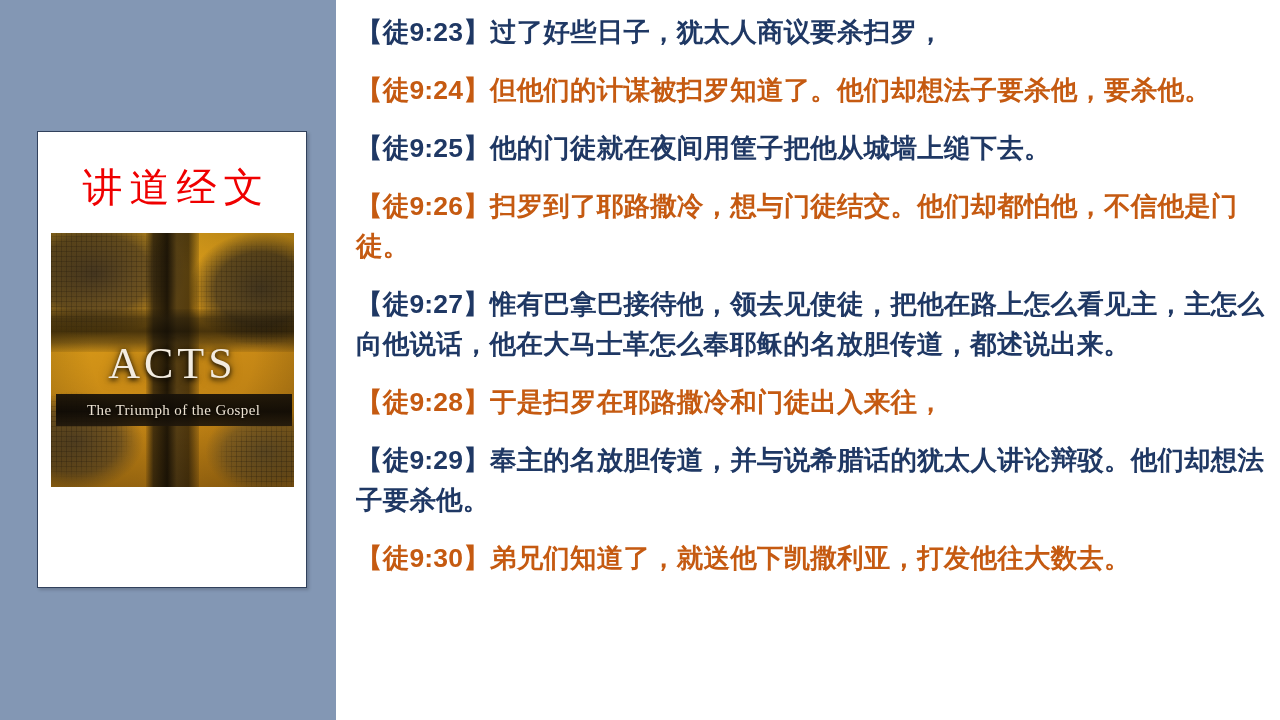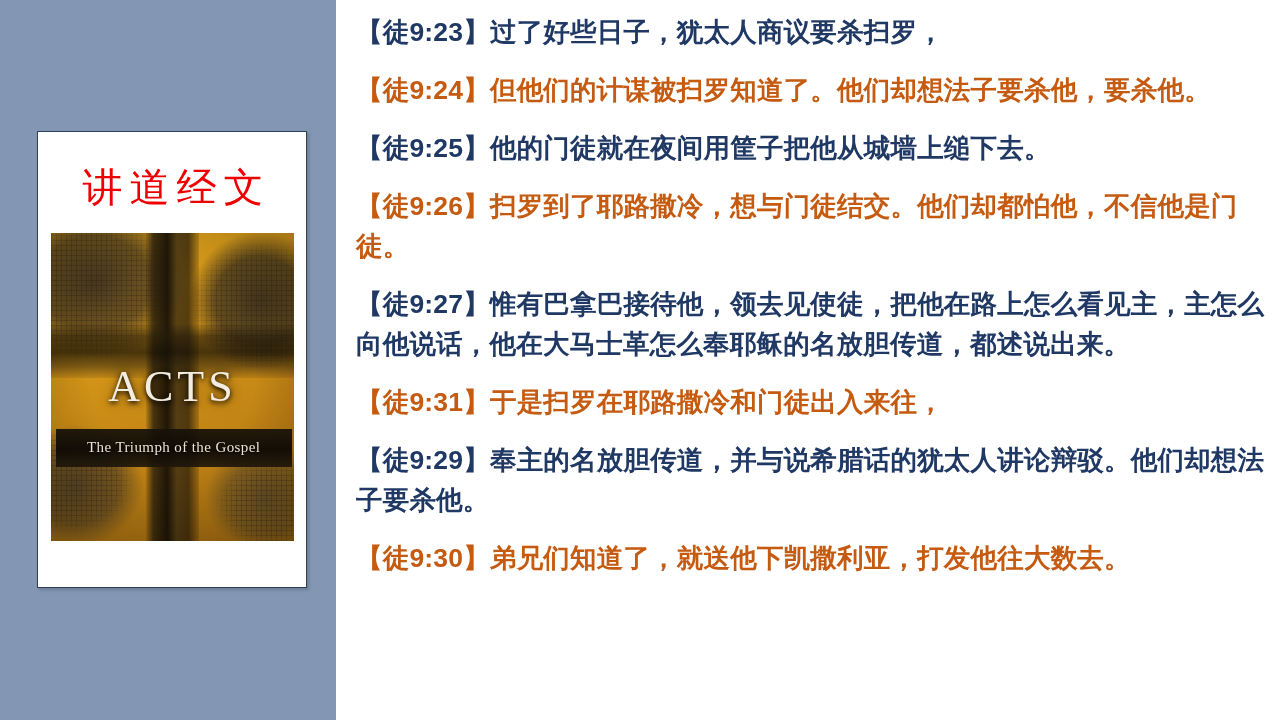--- a/index.html
+++ b/index.html
@@ -54,21 +54,21 @@
     line-height: 1.1;
     white-space: nowrap;
   }
 
   
   .book-cover {
     position: absolute;
     left: 13px;
     top: 101px;
     width: 243px;
-    height: 308px;
+    height: 254px;
     overflow: hidden;
     background: #4d7c0f;
   }
   .cover-layer {
     position: absolute;
     inset: 0;
   }
   
   .cover-base {
     background:
@@ -226,21 +226,21 @@
 
     <p class="verse orange">
       <span class="ref">【徒9:26】</span><span>扫罗到了耶路撒冷，想与门徒结交。他们却都怕他，不信他是门徒。</span>
     </p>
 
     <p class="verse navy">
       <span class="ref">【徒9:27】</span><span>惟有巴拿巴接待他，领去见使徒，把他在路上怎么看见主，主怎么向他说话，他在大马士革怎么奉耶稣的名放胆传道，都述说出来。</span>
     </p>
 
     <p class="verse orange">
-      <span class="ref">【徒9:31】</span><span>于是扫罗在耶路撒冷和门徒出入来往，</span>
+      <span class="ref">【徒9:28】</span><span>于是扫罗在耶路撒冷和门徒出入来往，</span>
     </p>
 
     <p class="verse navy">
       <span class="ref">【徒9:29】</span><span>奉主的名放胆传道，并与说希腊话的犹太人讲论辩驳。他们却想法子要杀他。</span>
     </p>
 
     <p class="verse orange">
       <span class="ref">【徒9:30】</span><span>弟兄们知道了，就送他下凯撒利亚，打发他往大数去。</span>
     </p>
 

